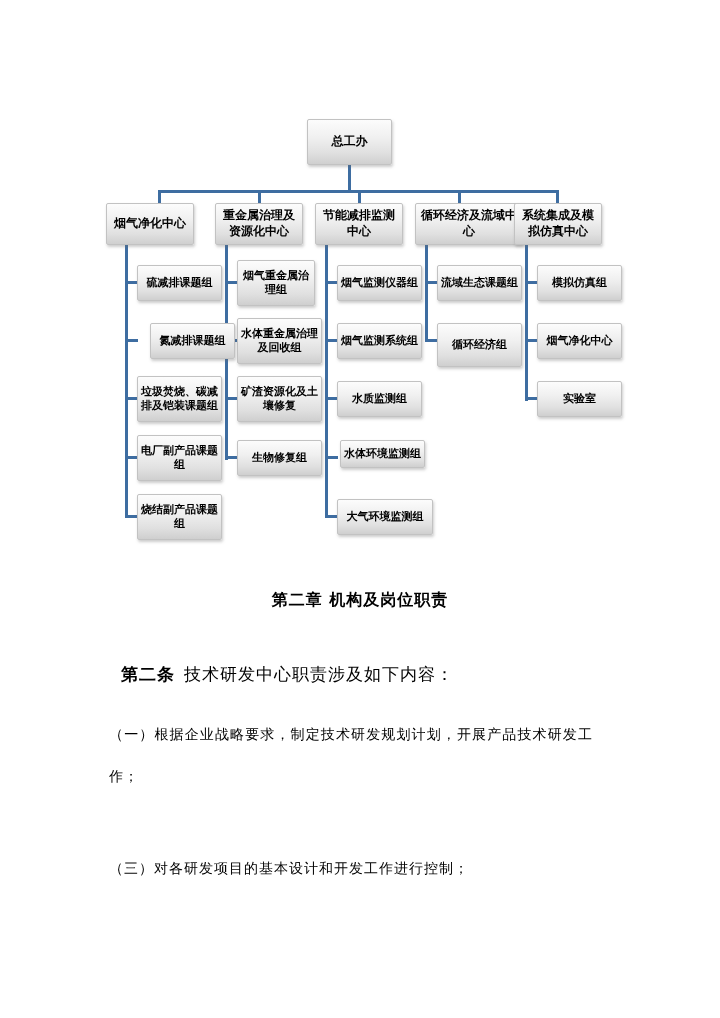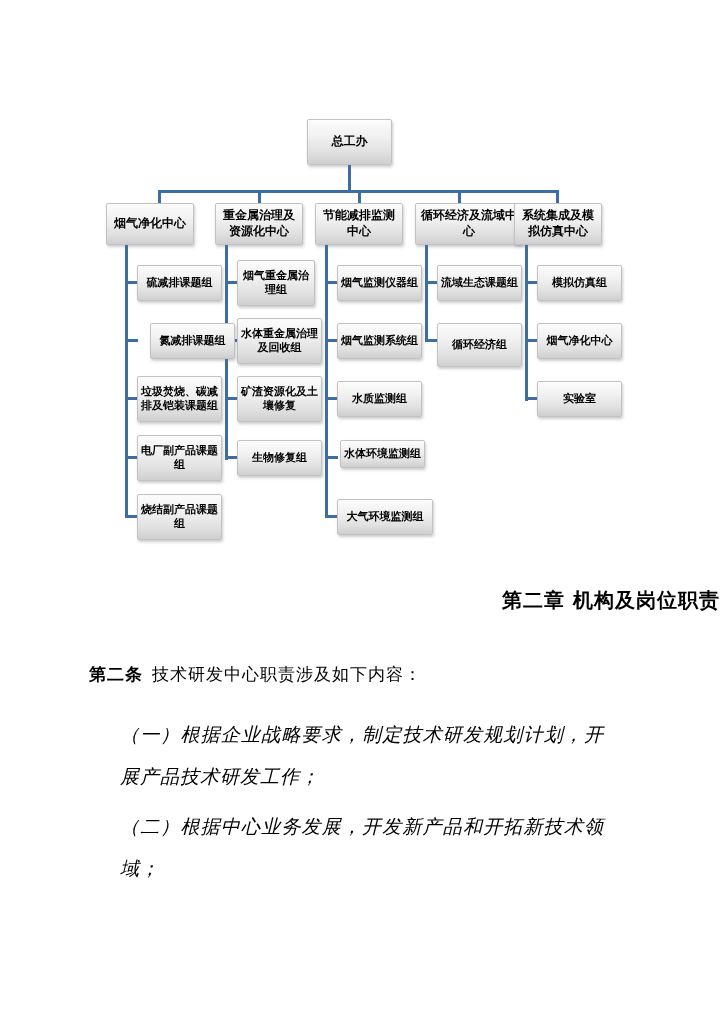--- a/index.html
+++ b/index.html
@@ -14,31 +14,31 @@
     position:absolute;display:flex;align-items:center;justify-content:center;
     text-align:center;box-sizing:border-box;padding:1px 2px;
     background:linear-gradient(180deg,#fcfcfc 0%,#f0f0f0 40%,#e0e0e0 75%,#cfcfcf 100%);
     border:1px solid #c2c2c2;border-radius:2px;
     box-shadow:1px 2px 3px rgba(110,110,110,.35);
     font-weight:bold;font-size:11px;line-height:1.3;
   }
   .node.lvl1{font-size:12px;}
   
   .heading{
-    position:absolute;top:579px;left:0;width:720px;text-align:right;
-    font-size:20px;font-weight:bold;line-height:42px;letter-spacing:1px;
+    position:absolute;top:579px;left:0;width:720px;text-align:center;
+    font-size:16px;font-weight:bold;line-height:42px;letter-spacing:1px;
   }
   .article{
-    position:absolute;top:653px;left:89px;width:516px;
+    position:absolute;top:653px;left:121px;width:516px;
     font-size:17px;line-height:42px;letter-spacing:1px;white-space:nowrap;
   }
   .article .b{font-weight:bold;margin-right:9px;}
   .para{
-    position:absolute;left:120px;width:484px;
-    font-size:19px;line-height:42px;letter-spacing:1px;text-align:justify;font-style:italic;
+    position:absolute;left:109px;width:484px;
+    font-size:14px;line-height:42px;letter-spacing:1px;text-align:justify;
   }
 </style>
 </head>
 <body>
 
 <div class="page">
 
   <div>
 
     <div class="conn" style="left: 348px; top: 165px; width: 3px; height: 27px; background: rgb(62, 109, 161);"></div>
@@ -162,15 +162,15 @@
     </div>
   </div>
 
   <div class="heading">第二章 机构及岗位职责</div>
 
   <div class="article">
     <span class="b">第二条</span><span>技术研发中心职责涉及如下内容：</span>
   </div>
 
   <div class="para" style="top:713px">（一）根据企业战略要求，制定技术研发规划计划，开展产品技术研发工作；</div>
-  <div class="para" style="top:805px">（二）根据中心业务发展，开发新产品和开拓新技术领域；</div>
+  <div class="para" style="top:847px">（三）对各研发项目的基本设计和开发工作进行控制；</div>
 
 </div>
 
 </body></html>

